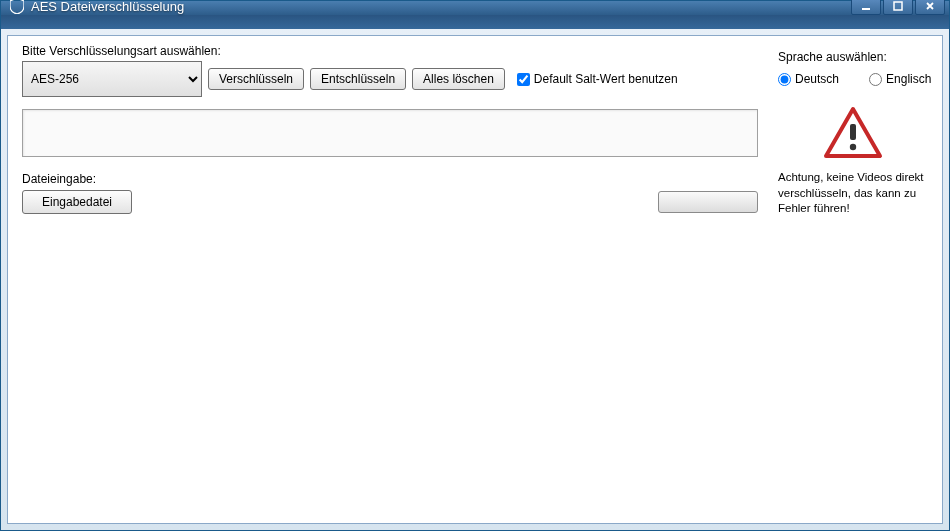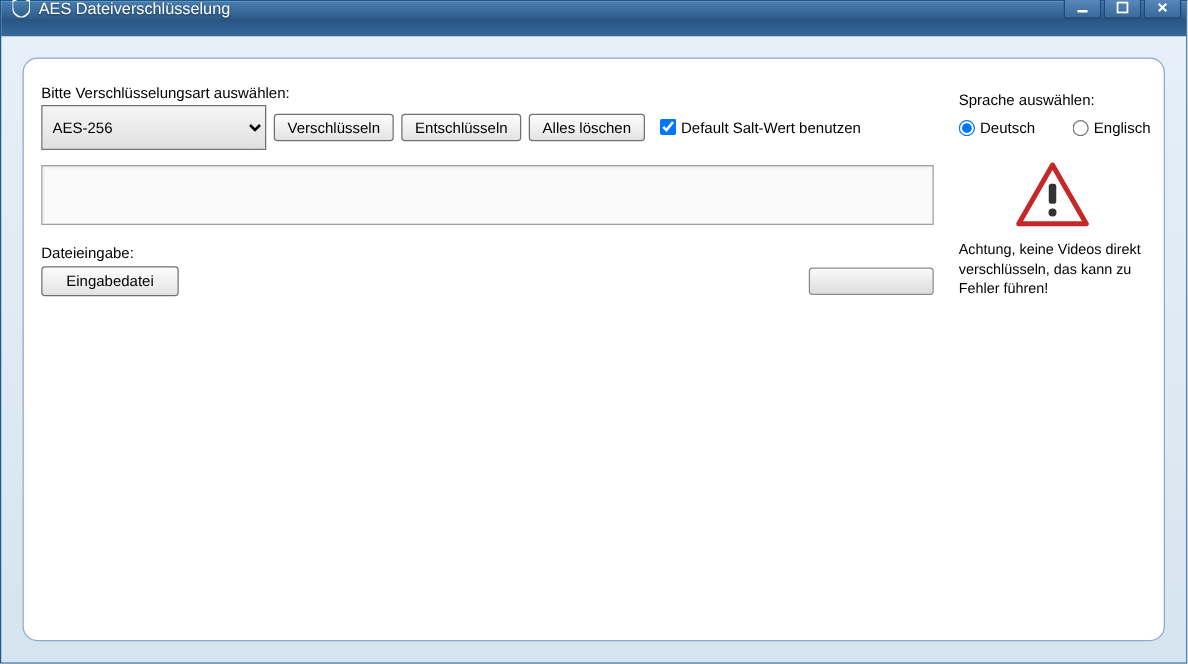--- a/index.html
+++ b/index.html
@@ -52,25 +52,25 @@
     border-radius: 2px;
     display: flex;
     align-items: center;
     justify-content: center;
     color: #fff;
     cursor: pointer;
   }
   .win-btn svg { display: block; }
   .content {
     flex: 1;
-    margin: 17px;
+    margin: 6px;
     background: #fff;
     border: 1px solid #8aa8c8;
-    border-radius: 12px;
-    padding: 20px 14px;
+    border-radius: 0;
+    padding: 8px 14px;
     display: flex;
     gap: 20px;
   }
   .main-col {
     flex: 1;
     display: flex;
     flex-direction: column;
   }
   .side-col {
     width: 150px;
@@ -101,21 +101,21 @@
     height: 22px;
     padding: 0 10px;
     background: linear-gradient(to bottom, #fdfdfd 0%, #e3e3e3 100%);
     border: 1px solid #707070;
     border-radius: 3px;
     font-size: 12px;
     cursor: pointer;
   }
   .chk-wrap {
     display: flex;
-    align-items: flex-start;
+    align-items: flex-end;
     gap: 4px;
     margin-left: 6px;
   }
   input[type=checkbox] {
     width: 13px;
     height: 13px;
   }
   .field-block {
     margin-bottom: 12px;
   }

